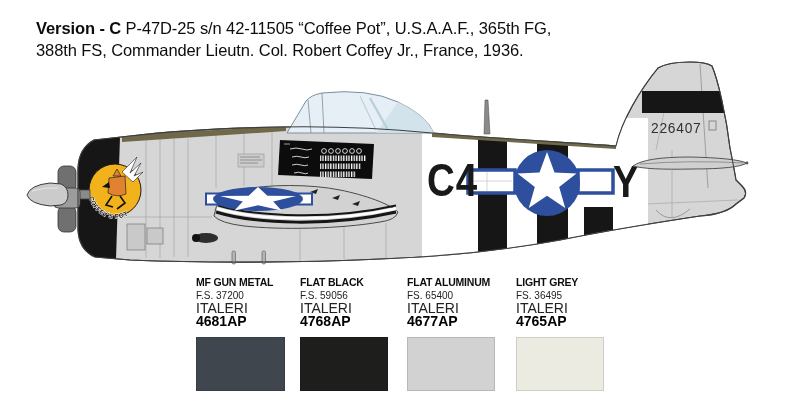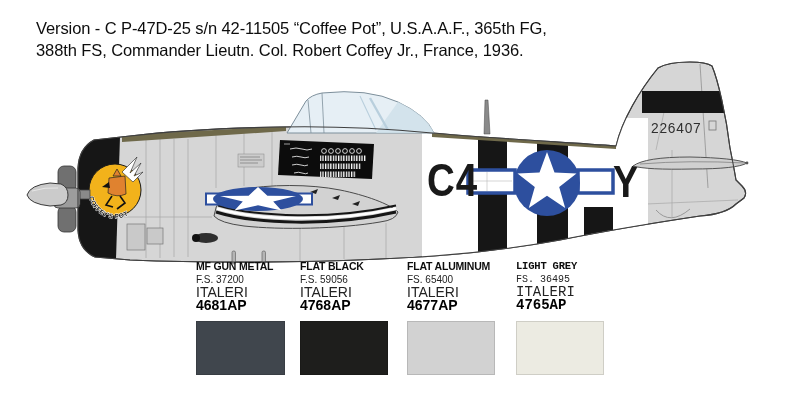--- a/index.html
+++ b/index.html
@@ -1,30 +1,30 @@
 <!DOCTYPE html>
 <html style="--insignia_blue: #2d4f9e; --nose_emblem_yellow: #f2b21b; --nose_char_orange: #e0822f; --olive_antiglare: #6f694a; --fuselage_grey: #d6d6d6; --stripe_white: #ffffff; --stripe_black: #161616; --canopy_blue: #e6eff5;"><head>
 <meta charset="utf-8">
 <style>
   html,body{margin:0;padding:0;background:#fff;}
   body{width:800px;height:413px;position:relative;overflow:hidden;
        font-family:"Liberation Sans",sans-serif;color:#0d0d0d;}
   .header{position:absolute;left:36px;top:17px;font-size:16.5px;line-height:1.35;
           letter-spacing:-0.1px;}
   .header .line{white-space:nowrap;}
-  .header b{font-weight:400;}
+  .header b{font-weight:700;}
   .figure{position:absolute;left:0;top:0;width:800px;height:413px;}
-  .paints{position:absolute;left:0;top:260px;width:776px;height:120px;}
+  .paints{position:absolute;left:0;top:276px;width:776px;height:120px;}
   .paint{position:absolute;top:0;width:100px;}
   .paint-name{font-size:10.5px;font-weight:700;letter-spacing:-0.2px;line-height:13px;}
   .paint-fs{font-size:10px;line-height:13px;color:#222;}
   .paint-brand{font-size:14px;line-height:13px;color:#222;}
   .paint-brand b{font-weight:700;color:#000;}
   .paint-chip{margin-top:9px;height:52px;border:1px solid rgba(0,0,0,0.12);}
-  .p0{left:196px;} .p1{left:300px;} .p2{left:407px;} .p3{left:516px;font-family:Liberation Mono, monospace;}
+  .p0{left:196px;} .p1{left:300px;} .p2{left:407px;} .p3{left:516px;}
   .p0 .paint-chip{width:87px;} .p1 .paint-chip{width:86px;}
   .p2 .paint-chip{width:86px;} .p3 .paint-chip{width:86px;}
   
   .ins-blue{fill:var(--insignia_blue,#2d4f9e);}
   .ins-blue-s{stroke:var(--insignia_blue,#2d4f9e);}
   .olive{fill:var(--olive_antiglare,#6f694a);}
   .emblem-y{fill:var(--nose_emblem_yellow,#f3b31c);}
   .emblem-o{fill:var(--nose_char_orange,#e0822f);}
   .stripe-b{fill:var(--stripe_black,#161616);}
   text{font-family:"Liberation Sans",sans-serif;}

